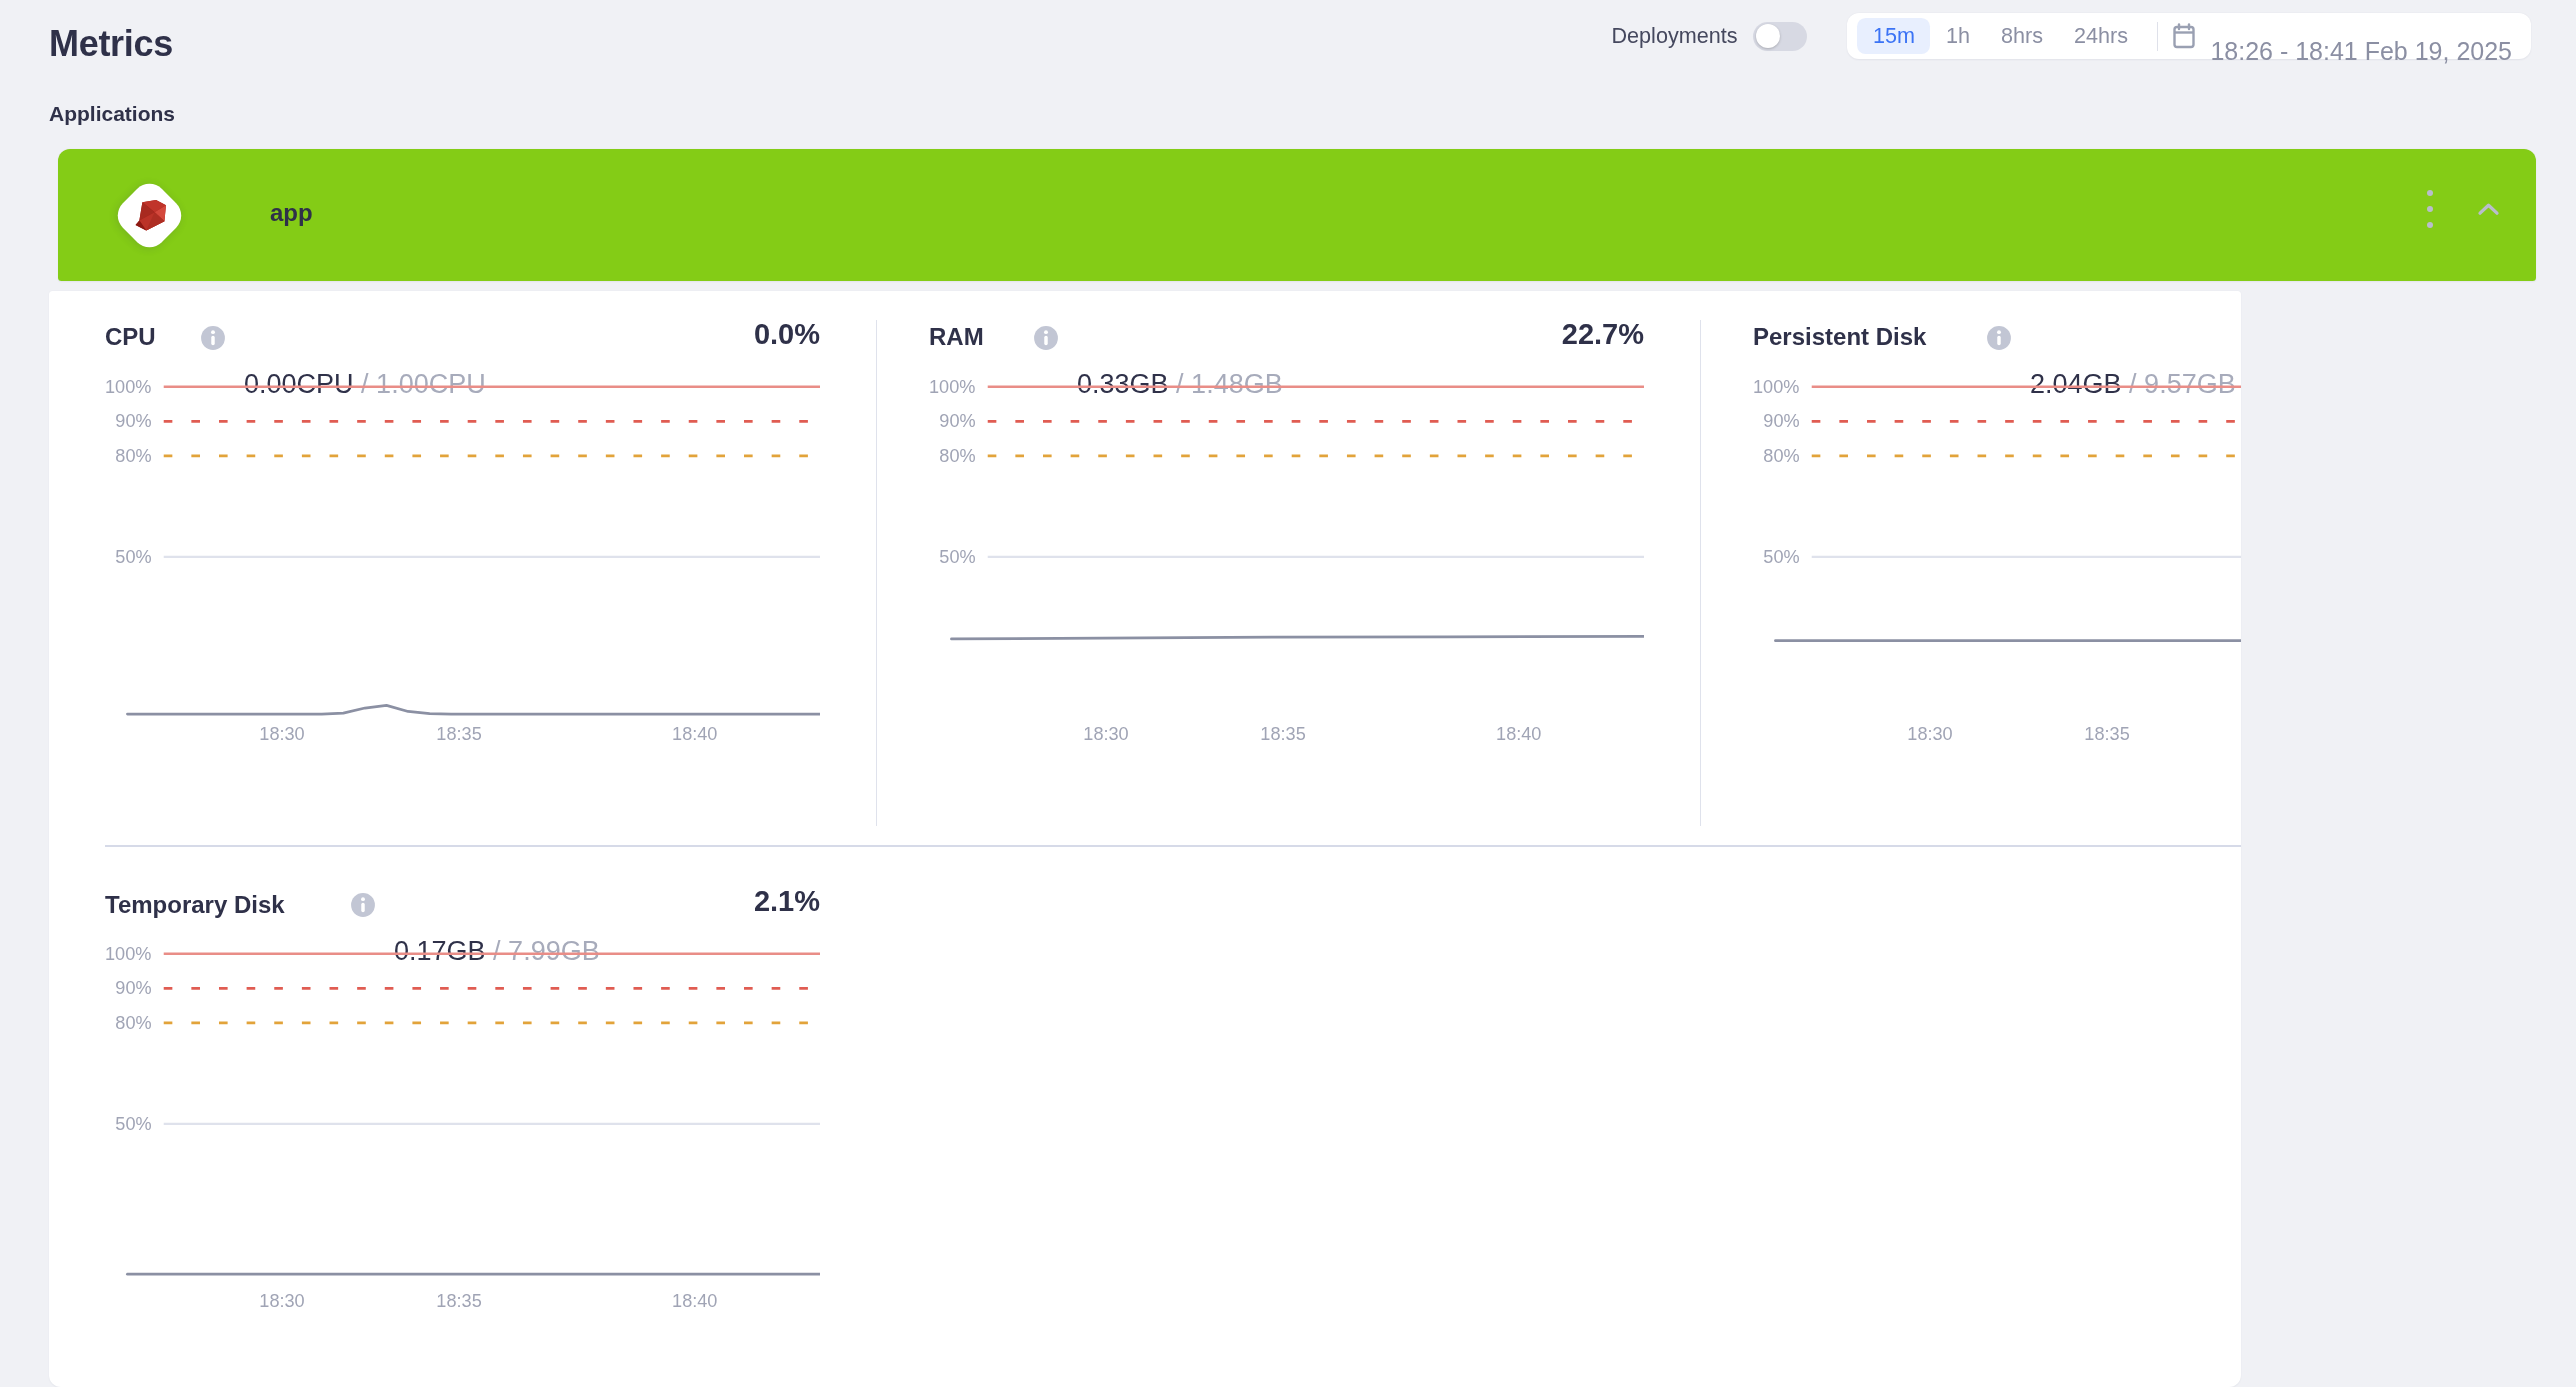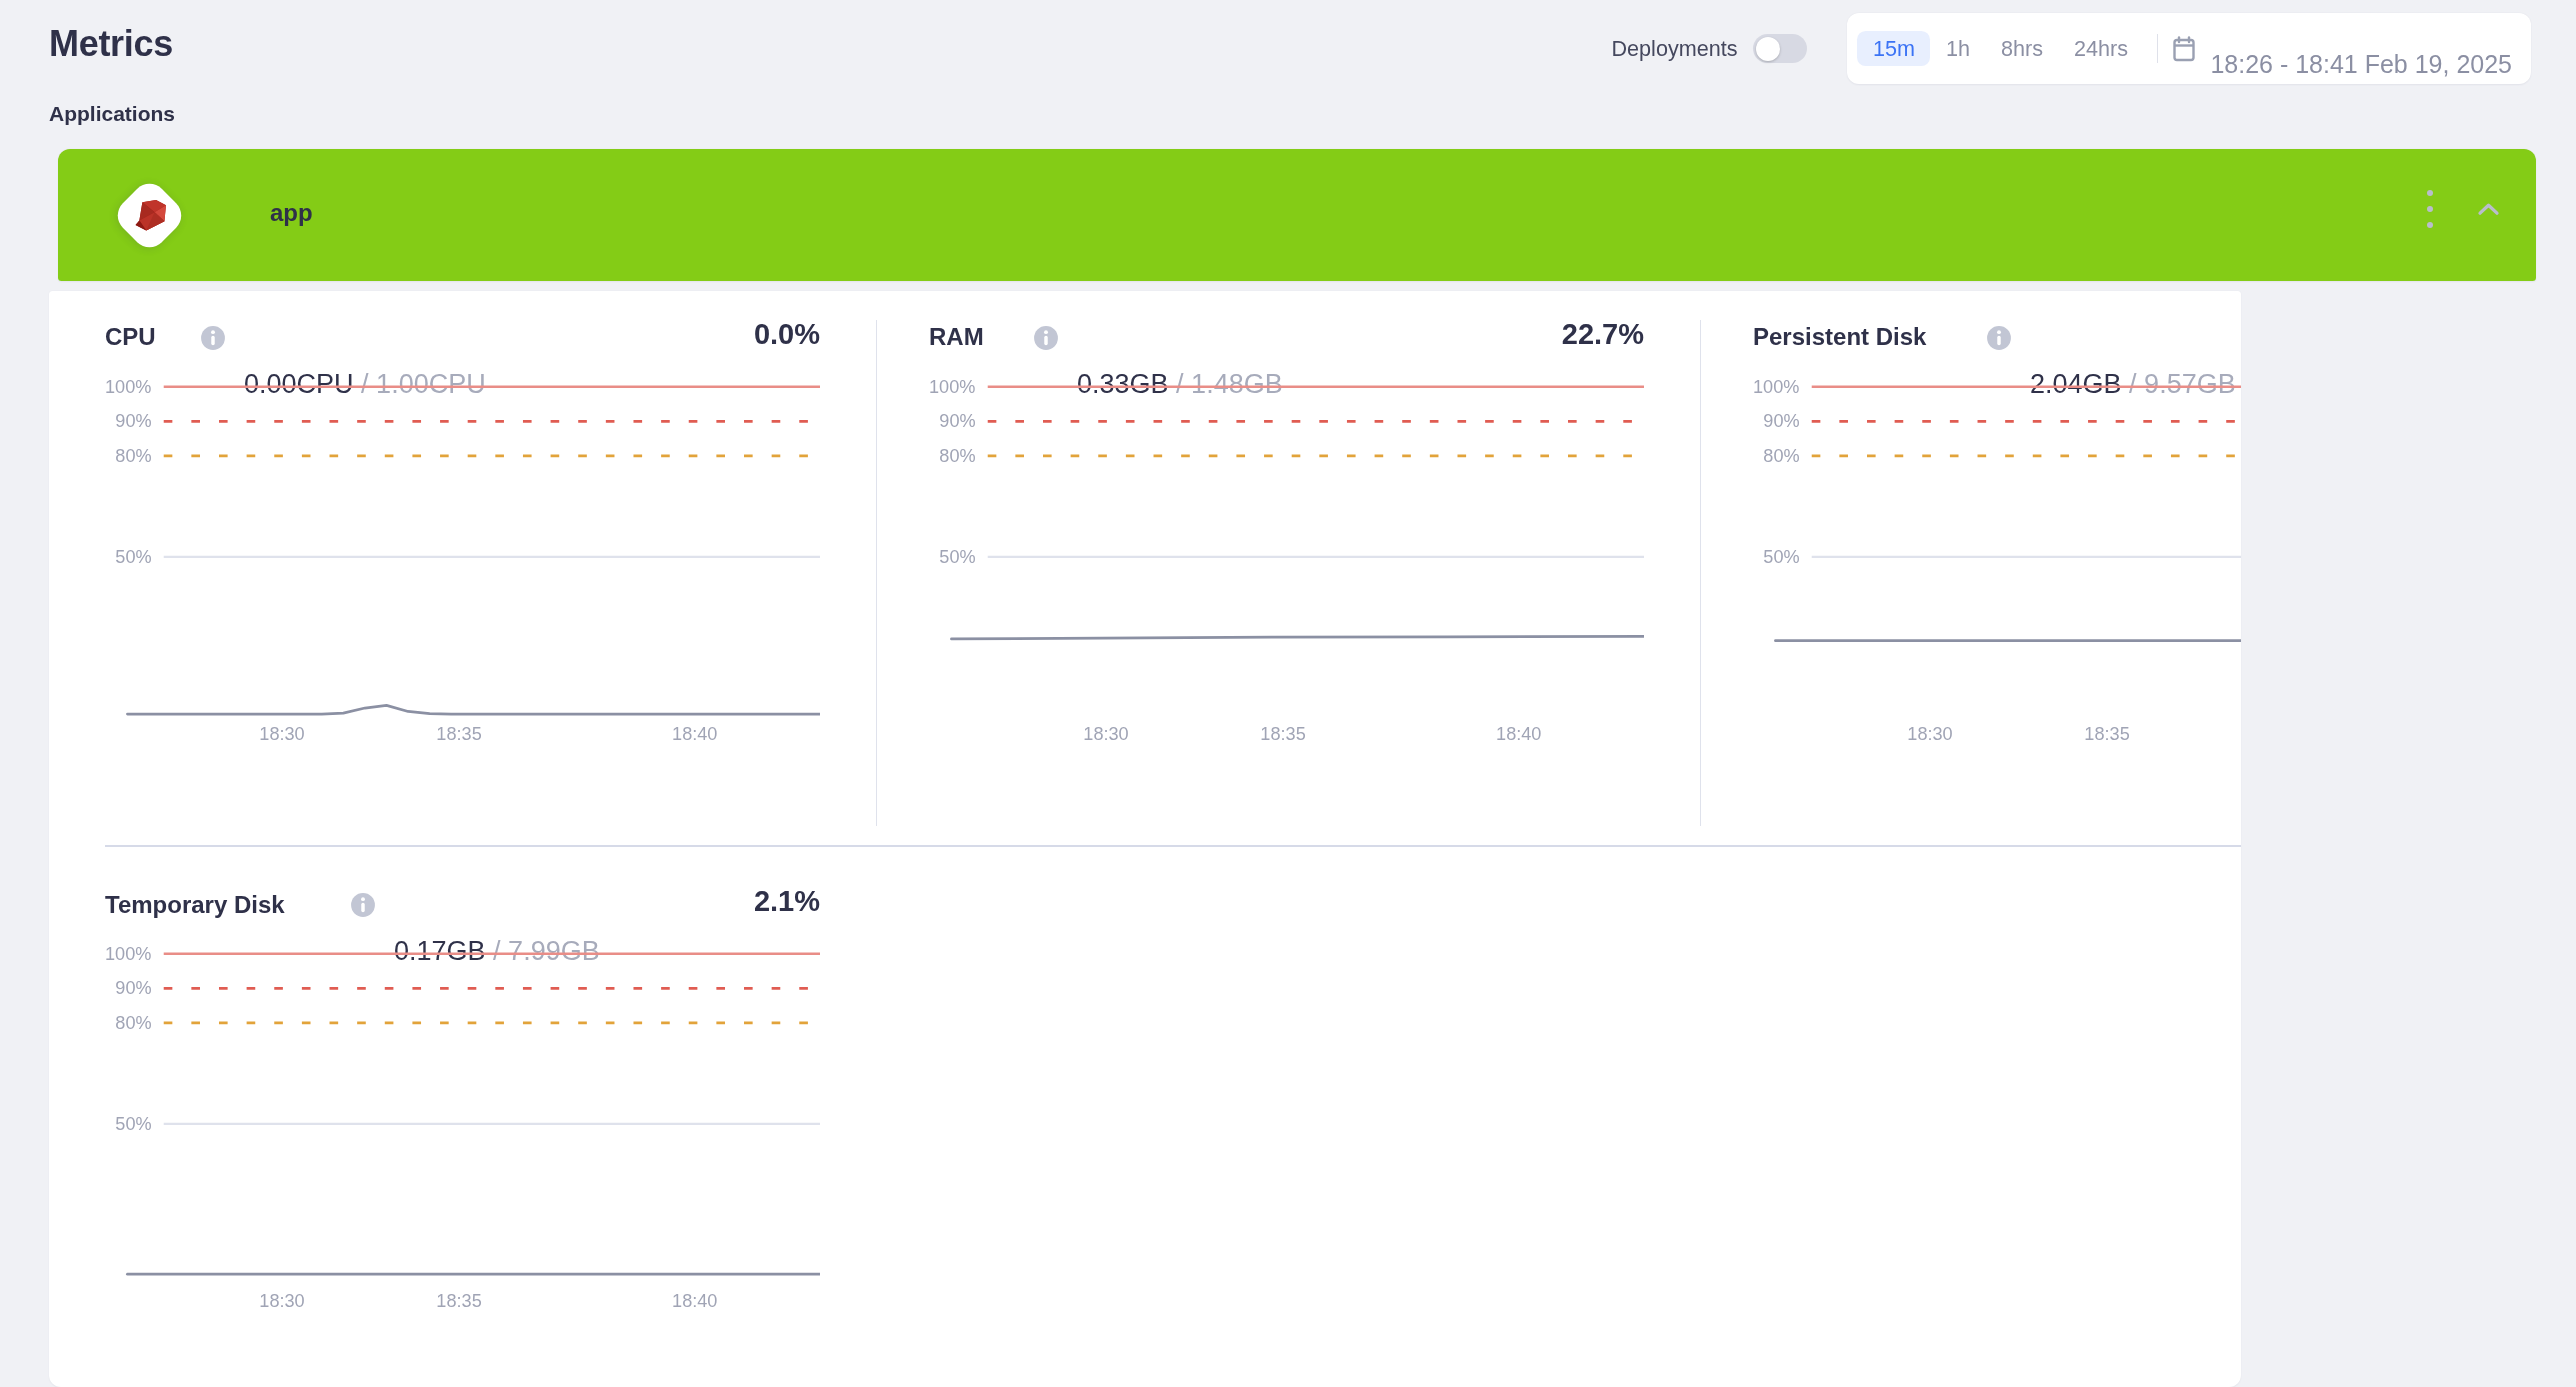--- a/index.html
+++ b/index.html
@@ -37,21 +37,21 @@
   }
   .toggle .knob {
     position: absolute; left: 2.6px; top: 2.6px; width: 24px; height: 24px;
     border-radius: 50%; background: #ffffff;
     box-shadow: 0 0.9px 2.6px rgba(0,0,0,.22);
   }
 
   .range-box {
     display: flex; align-items: center;
     background: #ffffff; border-radius: 12px;
-    padding: 8.6px 19px 8.6px 10.4px; height: 71px;
+    padding: 8.6px 19px 8.6px 10.4px; height: 46px;
     box-shadow: 0 0.9px 1.7px rgba(40,45,80,.07);
   }
   .range-btn {
     font-size: 21.6px; color: #8b8fa3; padding: 7px 15.5px; border-radius: 8.6px;
     background: transparent; border: none; font-family: inherit; line-height: 1;
   }
   .range-btn.active { color: #3b73f5; background: #e8effe; font-weight: 400; }
   .range-sep {
     width: 0.9px; height: 29px; background: #dfe1ea; margin: 0 14px;
   }

